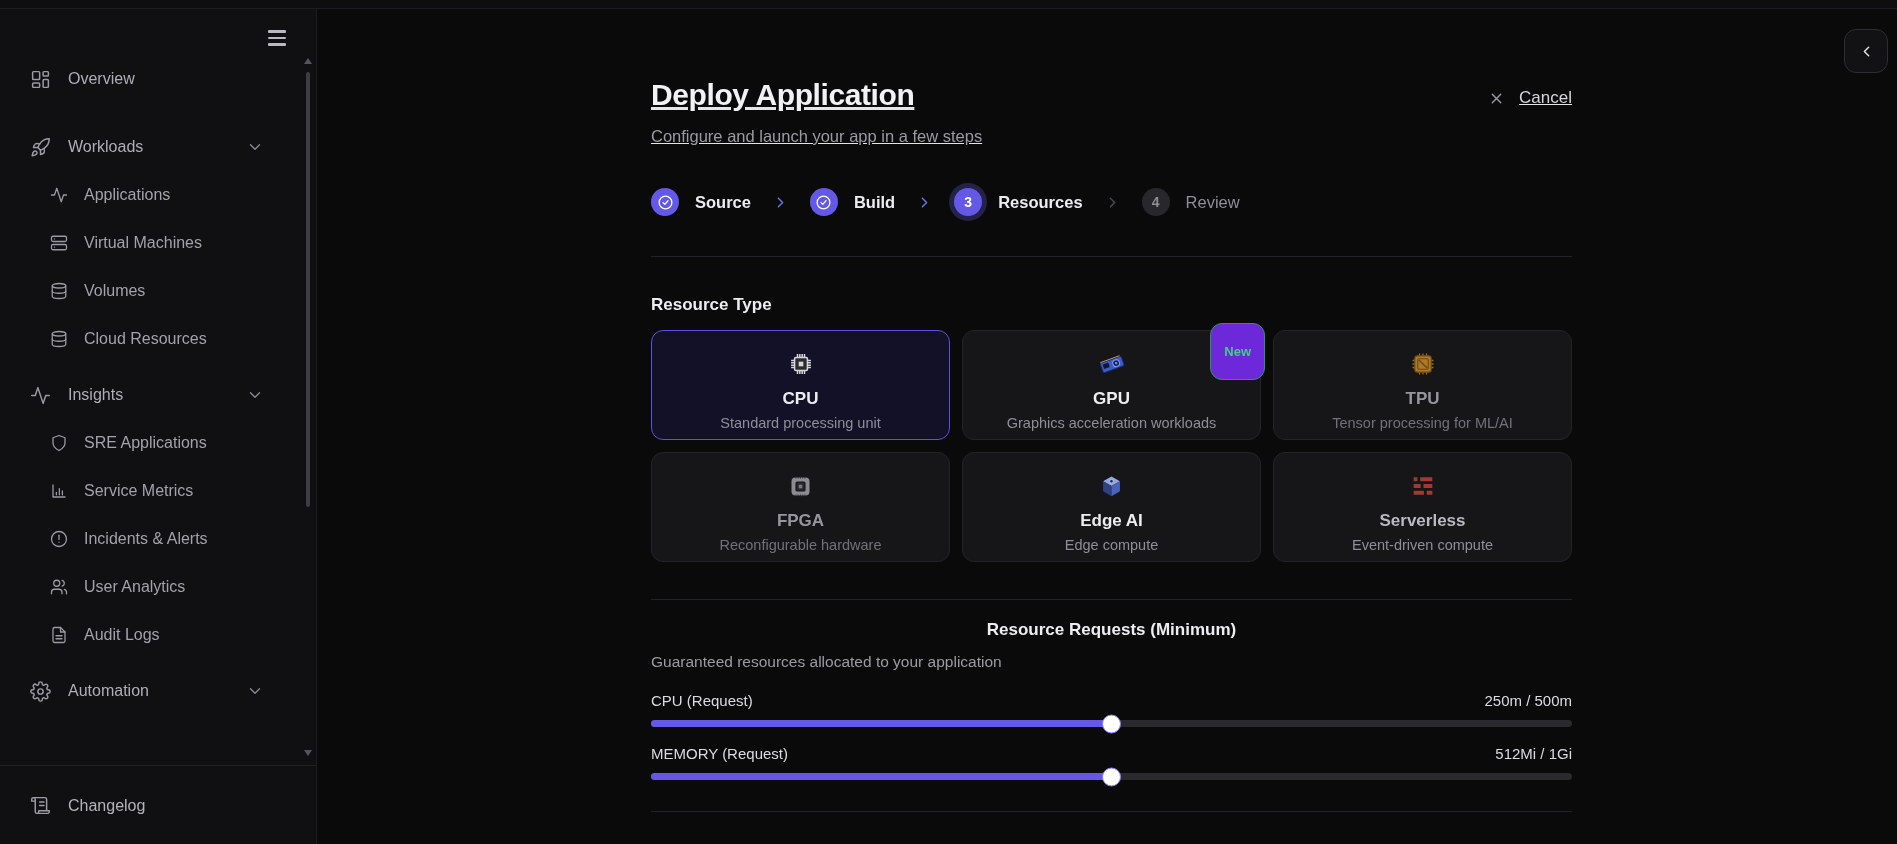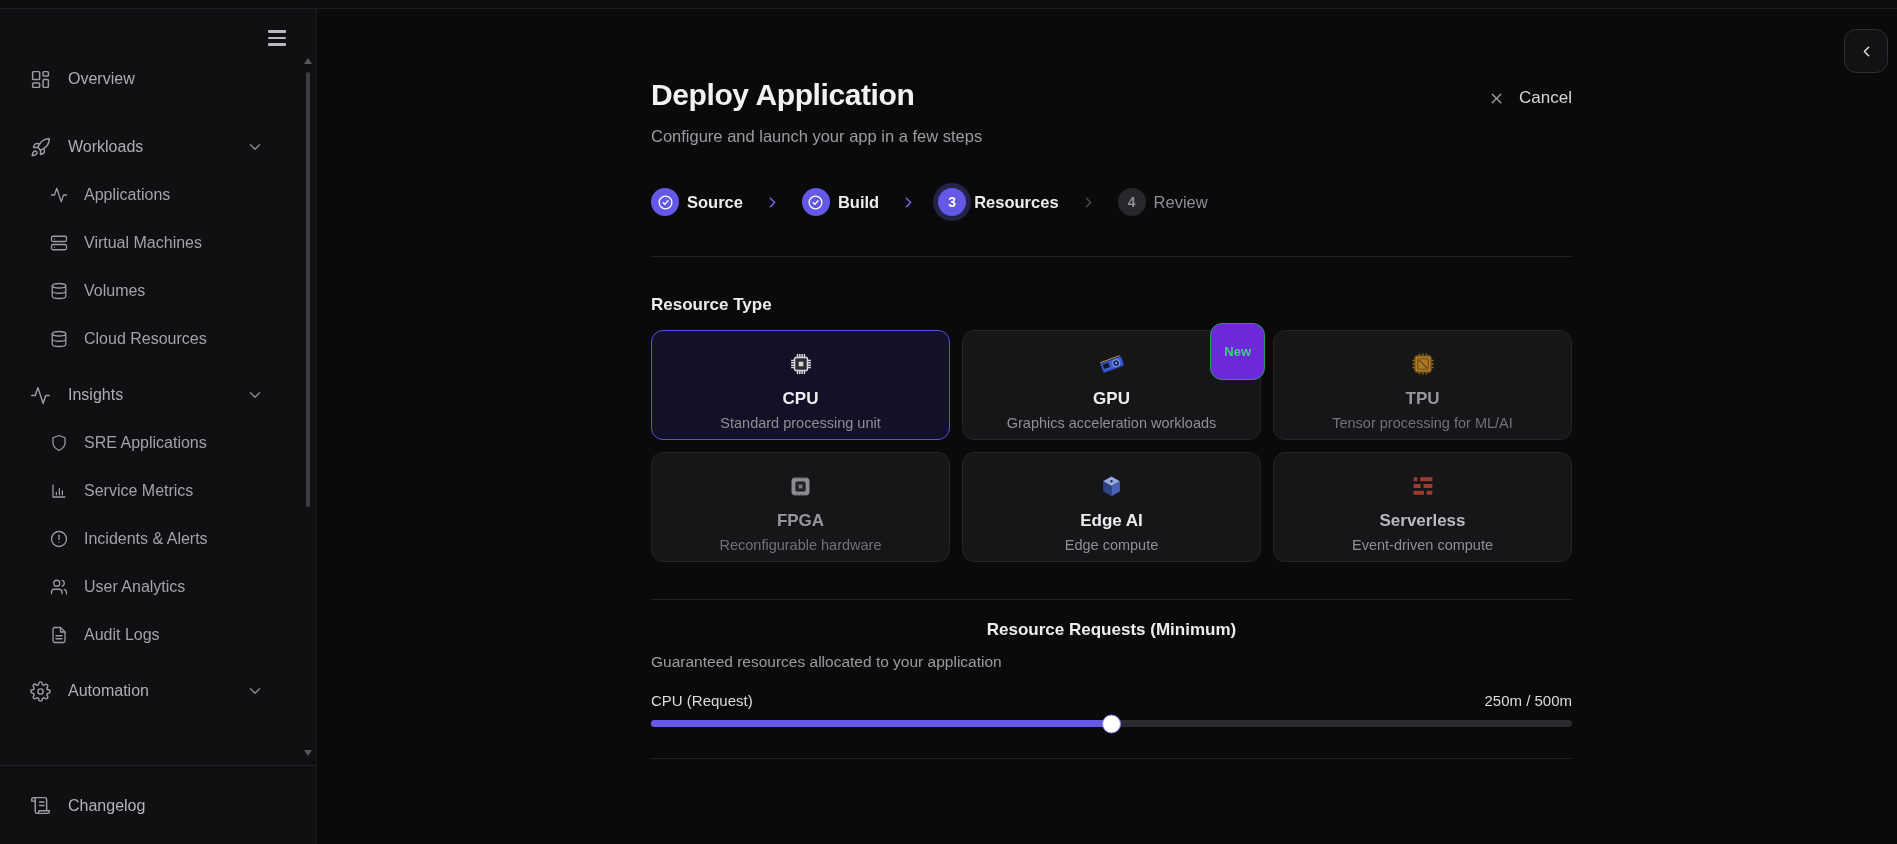--- a/index.html
+++ b/index.html
@@ -45,30 +45,30 @@
   .sb-footer .nav-item { height:79px; color:#b3b3b9; }
 
   
   .main { position:absolute; top:9px; left:317px; width:1580px; height:835px; background:#0a0a0b; }
   .collapse-btn { position:absolute; top:20px; right:9px; width:44px; height:44px;
     border-radius:12px; border:1px solid #2d2d33; background:#121215; color:#e4e4e7;
     display:flex; align-items:center; justify-content:center; cursor:pointer; z-index:5; }
 
   .content { width:921px; margin-left:334px; padding-top:69px; }
 
-  .head-row { display:flex; justify-content:space-between; align-items:flex-start; }
+  .head-row { display:flex; justify-content:space-between; align-items:flex-start;text-decoration:underline; }
   .page-title { font-size:30px; font-weight:700; color:#f2f2f4; letter-spacing:-0.4px; }
   .page-sub { margin-top:15px; font-size:16.5px; color:#9b9ba3; }
   .cancel-btn { display:flex; align-items:center; gap:14px; background:none; border:none;
     color:#d6d6da; font-size:17px; font-family:inherit; cursor:pointer; margin-top:10px; }
   .cancel-btn .xicon { color:#9a9aa1; display:flex; }
 
   
   .stepper { display:flex; align-items:center; margin-top:42px; gap:21px; }
-  .step { display:flex; align-items:center; gap:8px; cursor:pointer; }
+  .step { display:flex; align-items:center; gap:16px; cursor:pointer; }
   .step-circle { width:28px; height:28px; border-radius:50%; display:flex;
     align-items:center; justify-content:center; font-size:14px; font-weight:700; }
   .step-circle.done, .step-circle.current { background:#6459e6; color:#fff; }
   .step-circle.current { box-shadow:0 0 0 5px #232247; }
   .step-circle.upcoming { background:#28282c; color:#8e8e96; }
   .step-label { font-size:16.5px; font-weight:700; color:#ededf0; }
   .step.upcoming .step-label { color:#8e8e96; font-weight:400; }
   .step-sep { display:flex; color:#7b6ee9; }
   .step-sep.gray { color:#4b4b54; }
 
@@ -474,17 +474,28 @@
         <span>CPU (Request)</span>
         <span>250m / 500m</span>
       </div>
       <div class="slider-track">
         <div class="slider-fill" style="width:50%">
           <div class="slider-thumb"></div>
         </div>
       </div>
     </div>
 
+    <div class="slider-row" style="margin-top:18px;">
+      <div class="slider-head">
+        <span>MEMORY (Request)</span>
+        <span>512Mi / 1Gi</span>
+      </div>
+      <div class="slider-track">
+        <div class="slider-fill" style="width:50%">
+          <div class="slider-thumb"></div>
+        </div>
+      </div>
+    </div>
 
     <hr class="divider" style="margin-top:31px;">
 
   </div>
 </main>
 
 </body></html>

